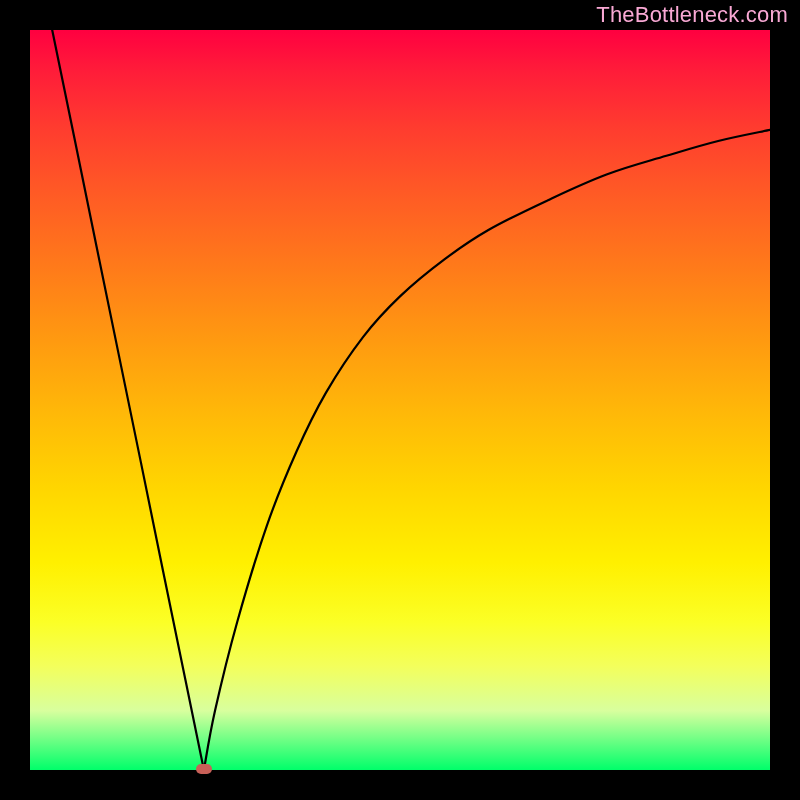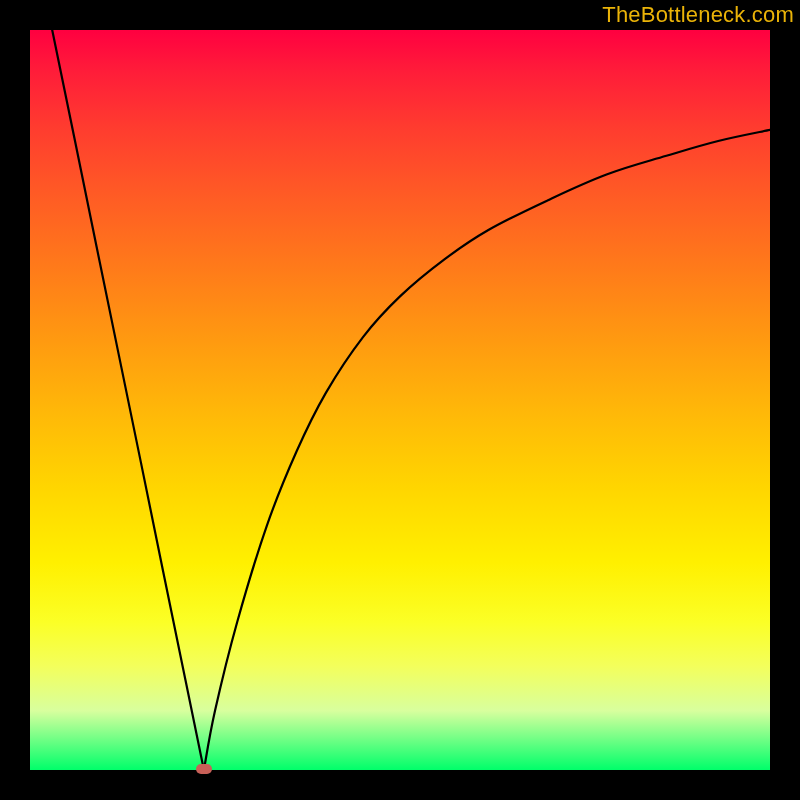--- a/index.html
+++ b/index.html
@@ -34,22 +34,22 @@
       #ffd600 62%,
       #fff000 72%,
       #fbff26 80%,
       #f3ff5c 86%,
       #d8ff9e 92%,
       #00ff6a 100%);
   }
   .watermark {
     position: absolute;
     top: 2px;
-    right: 6px;
-    color: #eab308;
+    right: 12px;
+    color: #f9a8d4;
     font-size: 22px;
     letter-spacing: 0.2px;
     font-weight: 400;
     user-select: none;
   }
   svg.curve {
     position: absolute;
     left: 30px;
     top: 30px;
     width: 740px;

